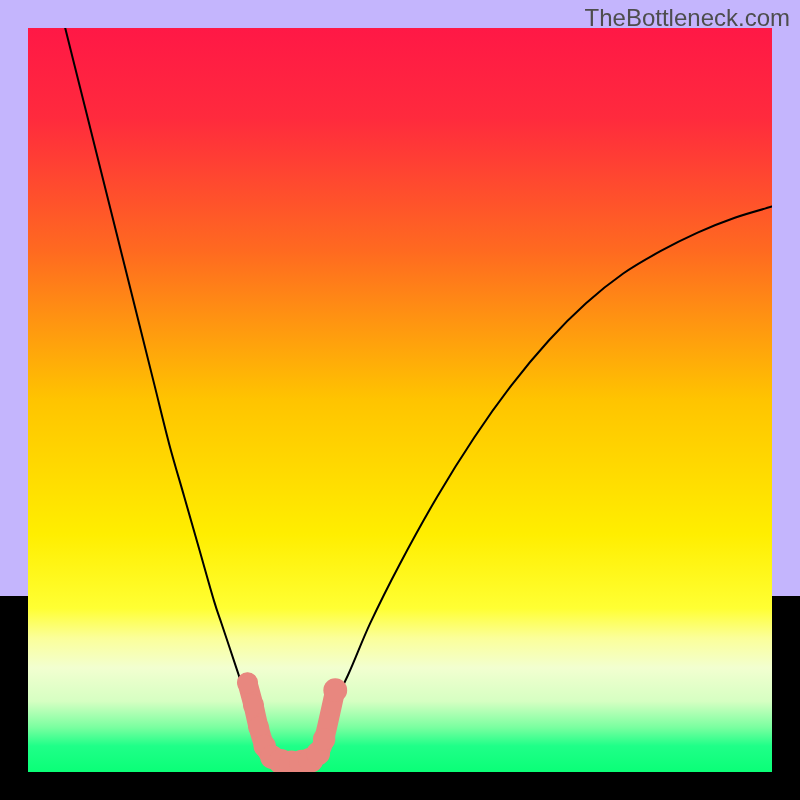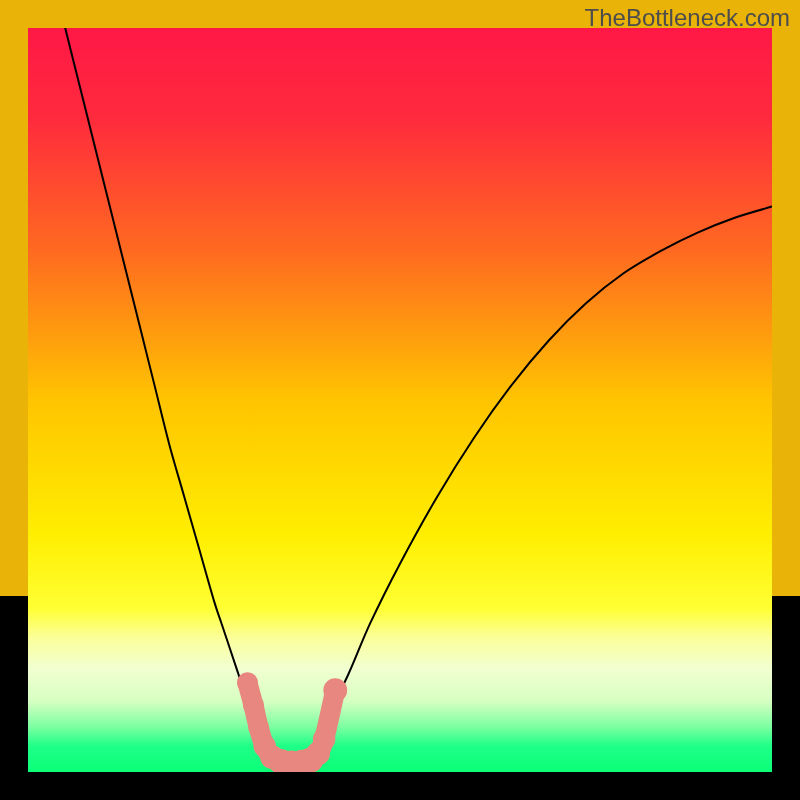--- a/index.html
+++ b/index.html
@@ -10,21 +10,21 @@
     background: #000;
     font-family: Arial, Helvetica, sans-serif;
     overflow: hidden;
   }
   .frame {
     position: absolute;
     top: 0;
     left: 0;
     width: 800px;
     height: 596px;
-    background: #eab308;
+    background: #c4b5fd;
     text-decoration: underline;
   }
   .plot-area {
     position: absolute;
     top: 28px;
     left: 28px;
     width: 744px;
     height: 744px;
     overflow: hidden;
   }

